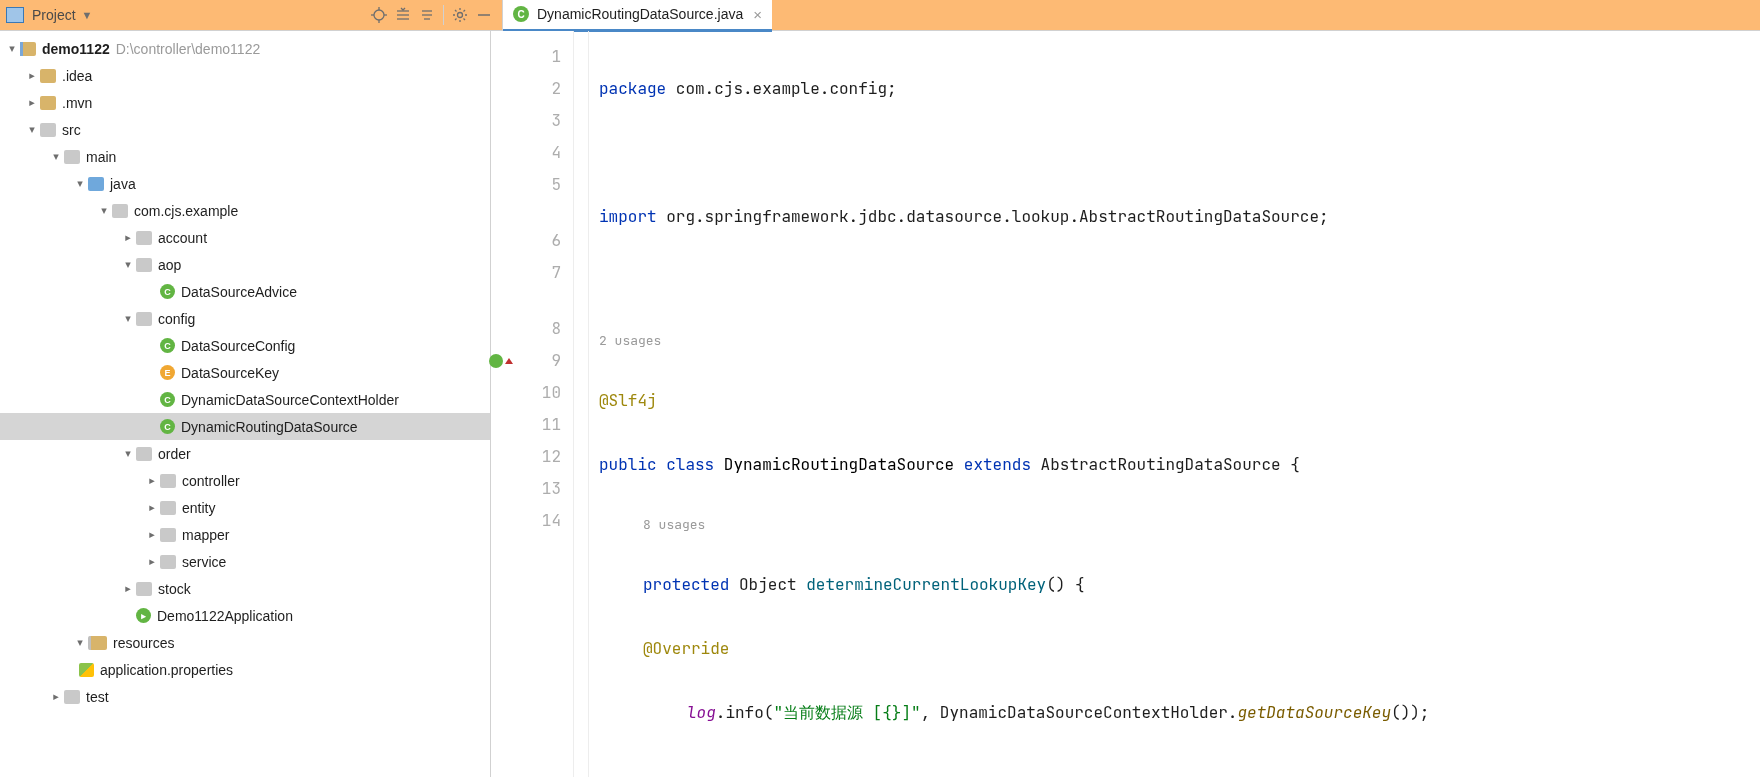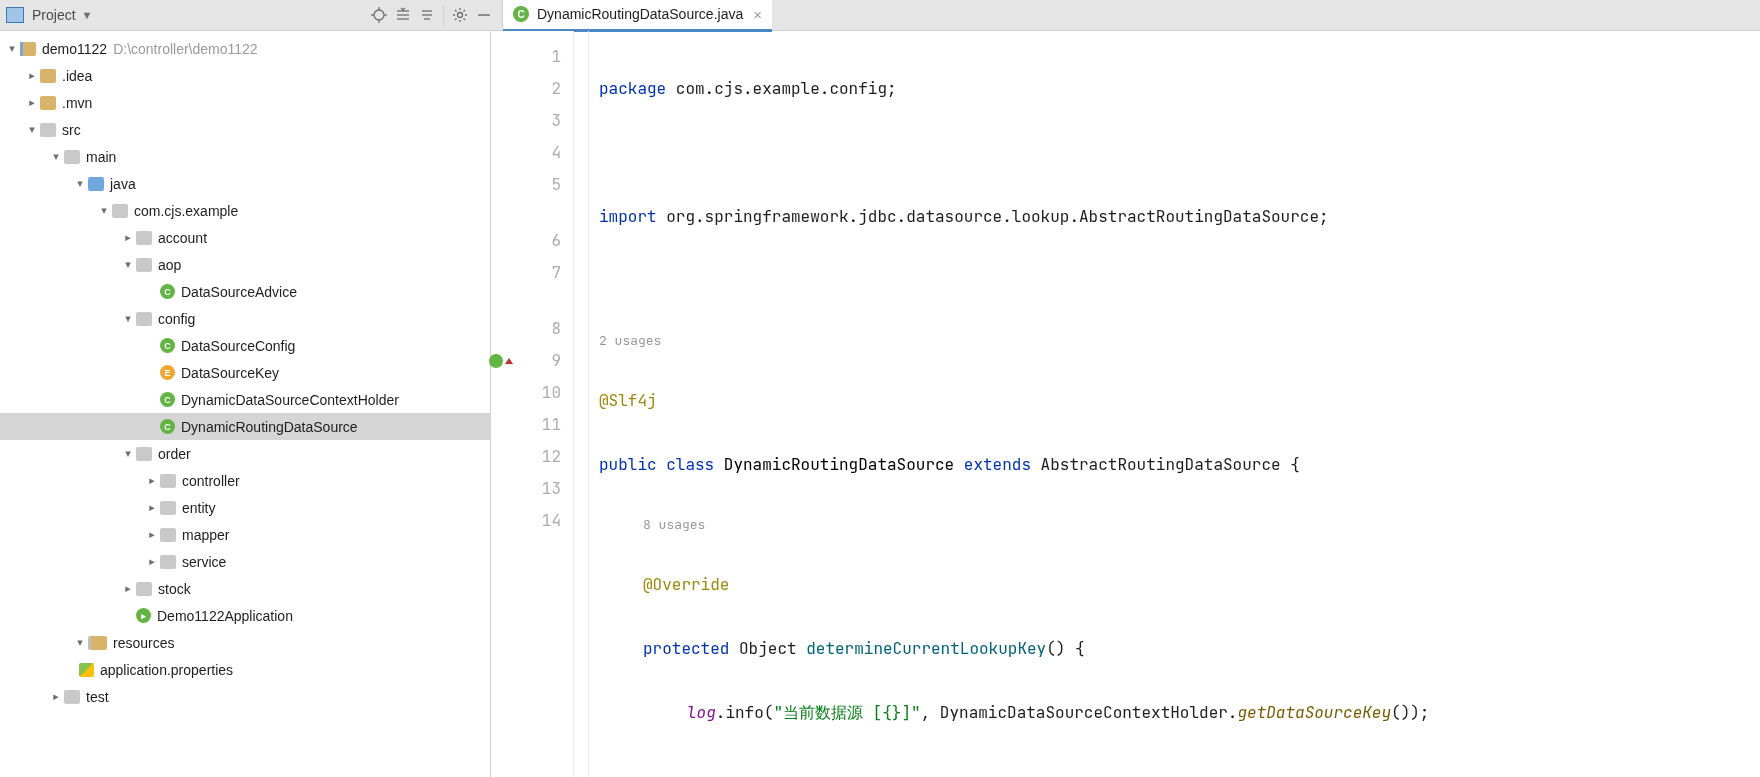--- a/index.html
+++ b/index.html
@@ -1,18 +1,18 @@
 <!DOCTYPE html>
 <html><head>
 <meta charset="utf-8">
 <style>
   html,body{margin:0;padding:0;height:100%;font-family:"Segoe UI",Arial,sans-serif;font-size:14px;color:#1e1e1e;background:#fff;overflow:hidden}
   .root{display:flex;flex-direction:column;height:100vh}
   
-  .topbar{display:flex;align-items:stretch;height:30px;border-bottom:1px solid #d1d1d1;background:#e5e5e5}
+  .topbar{display:flex;align-items:stretch;height:30px;border-bottom:1px solid #d1d1d1;background:#fdba74}
   .topbar .left{display:flex;align-items:center;flex:0 0 490px;border-right:1px solid #d1d1d1;padding:0 6px}
   .topbar .right{display:flex;align-items:center;flex:1;padding:0}
   .proj-ico{width:16px;height:14px;background:#a0c5e8;border:1px solid #3b78b5;margin-right:8px;display:inline-block}
   .proj-label{font-size:14px;color:#4a4a4a;margin-right:6px}
   .proj-drop{color:#6e6e6e;font-size:11px;margin-right:auto}
   .tb-ico{width:22px;height:22px;display:flex;align-items:center;justify-content:center;color:#6e6e6e;cursor:pointer;margin:0 1px}
   .tb-ico svg{width:16px;height:16px}
   .tb-sep{width:1px;height:20px;background:#d1d1d1;margin:0 4px}
   .editor-tab{display:flex;align-items:center;height:100%;padding:0 10px;border-bottom:3px solid #4a88c7;background:#fff;margin-bottom:-1px}
   .file-ic{width:16px;height:16px;border-radius:50%;margin-right:8px;display:flex;align-items:center;justify-content:center;font-size:10px;font-weight:bold;color:#fff}
@@ -25,21 +25,21 @@
   .workspace{display:flex;flex:1;min-height:0}
   .sidebar{flex:0 0 490px;border-right:1px solid #d1d1d1;overflow-y:auto;background:#fff;padding-top:4px}
   .tree-row{display:flex;align-items:center;height:27px;white-space:nowrap;cursor:pointer}
   .tree-row.sel{background:#d5d5d5}
   .tw{display:inline-flex;width:16px;justify-content:center;color:#6e6e6e;font-size:11px}
   .fold-ico{width:16px;height:14px;display:inline-block;margin-right:6px;background:#d8b46a;border-radius:2px;position:relative}
   .fold-ico.b::after{content:"";position:absolute;inset:0;border-left:3px solid #7aa7d8}
   .fold-ico.gray{background:#c9c9c9}
   .leaf-ico{width:15px;height:15px;border-radius:50%;margin-right:6px;display:flex;align-items:center;justify-content:center;font-size:9px;font-weight:bold;color:#fff}
   .lbl{color:#1e1e1e}
-  .lbl.bold{font-weight:400}
+  .lbl.bold{font-weight:700}
   .hint{color:#9a9a9a;margin-left:6px}
   .prop-ico{width:15px;height:14px;display:inline-block;margin-right:6px;background:linear-gradient(135deg,#8bc34a 50%,#ffc107 50%);border-radius:2px}
 
   
   .editor{flex:1;display:flex;min-width:0;font-family:"JetBrains Mono","Consolas",monospace;font-size:16px;line-height:32px}
   .gutter{flex:0 0 70px;text-align:right;color:#adadad;padding:10px 12px 0 0;background:#fff;border-right:1px solid #ededed;user-select:none}
   .gutter .gw{height:32px;display:flex;align-items:center;justify-content:flex-end;position:relative}
   .gut-mark{position:absolute;left:-2px;width:14px;height:14px;border-radius:50%;background:#62b543;display:flex;align-items:center;justify-content:center}
   .gut-mark::after{content:"";width:0;height:0;border-left:4px solid transparent;border-right:4px solid transparent;border-bottom:6px solid #c03030;position:absolute;right:-10px}
   .fold-col{flex:0 0 14px;border-right:1px solid #ededed}
@@ -260,22 +260,22 @@
       <div class="fold-col"></div>
       <div class="code">
 <div class="ln"><span class="kw">package</span><span> com.cjs.example.config;</span></div>
 <div class="ln"></div>
 <div class="ln"><span class="kw">import</span><span> org.springframework.jdbc.datasource.lookup.AbstractRoutingDataSource;</span></div>
 <div class="ln"></div>
 <div class="usages">2 usages</div>
 <div class="ln"><span class="ann">@Slf4j</span></div>
 <div class="ln"><span class="kw">public class</span><span class="cls"> DynamicRoutingDataSource </span><span class="kw">extends</span><span> AbstractRoutingDataSource {</span></div>
 <div class="usages" style="padding-left:44px">8 usages</div>
+<div class="ln" style="padding-left:44px"><span class="kw">protected</span><span> Object </span><span class="mtd2">determineCurrentLookupKey</span><span>() {</span></div>
 <div class="ln" style="padding-left:44px"><span class="ann">@Override</span></div>
-<div class="ln" style="padding-left:44px"><span class="kw">protected</span><span> Object </span><span class="mtd2">determineCurrentLookupKey</span><span>() {</span></div>
 <div class="ln" style="padding-left:88px"><span class="fld">log</span><span>.info(</span><span class="str">"当前数据源 [{}]"</span><span>, DynamicDataSourceContextHolder.</span><span class="mtd">getDataSourceKey</span><span>());</span></div>
 
 
 
 
       </div>
     </div>
   </div>
 </div>
 

